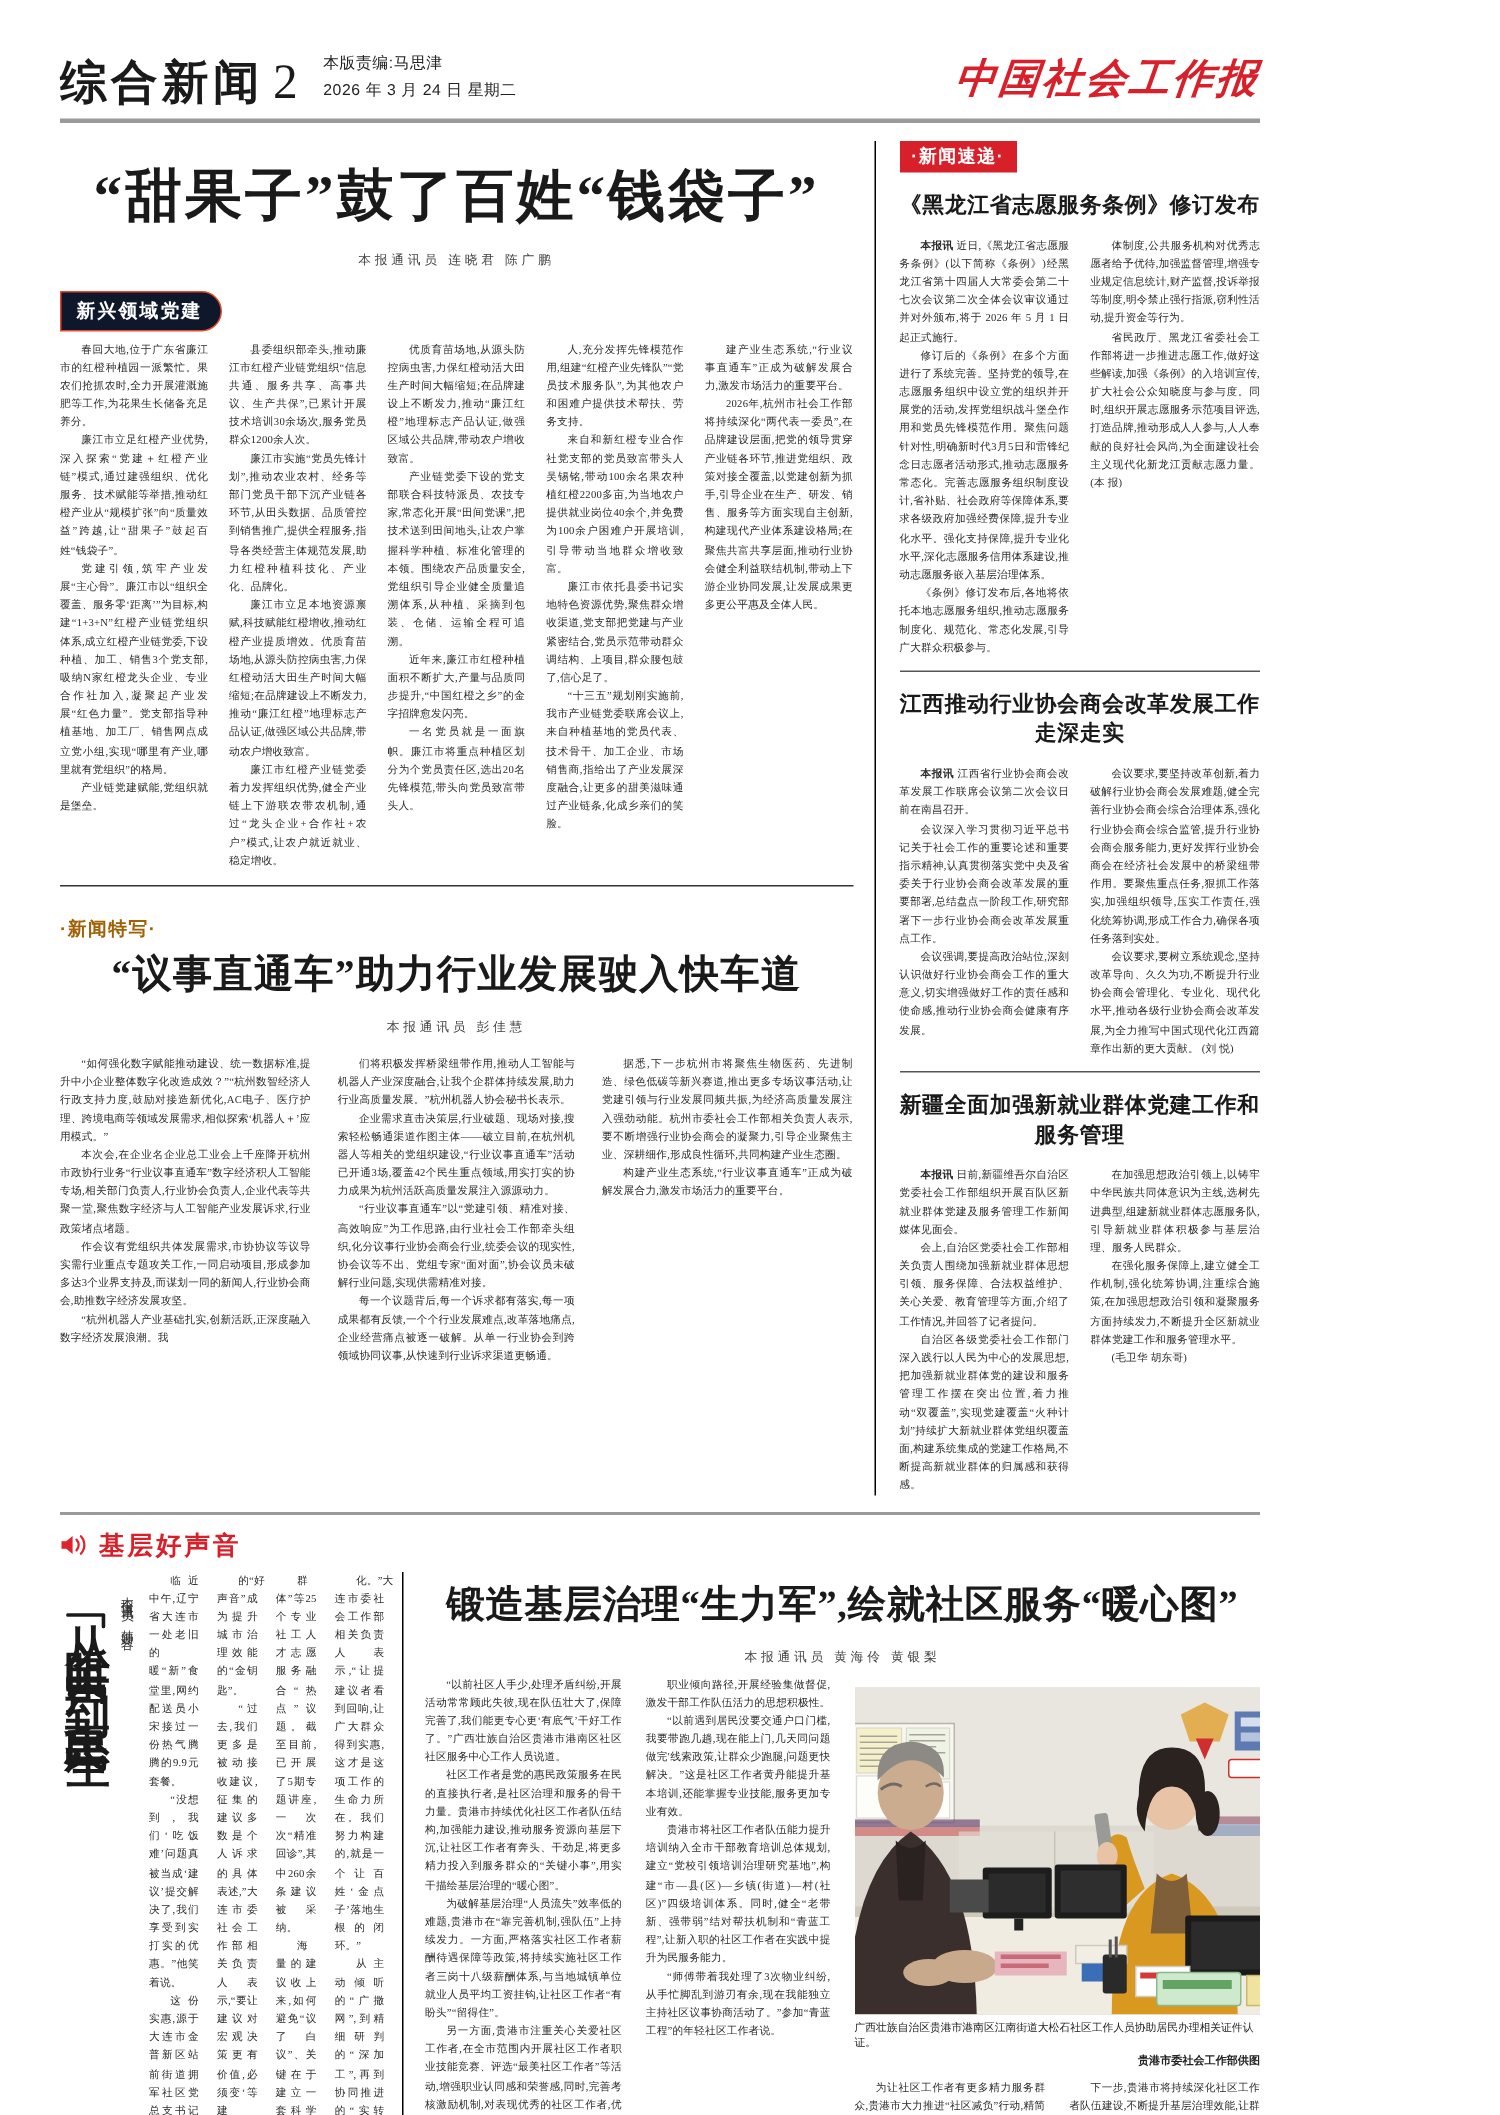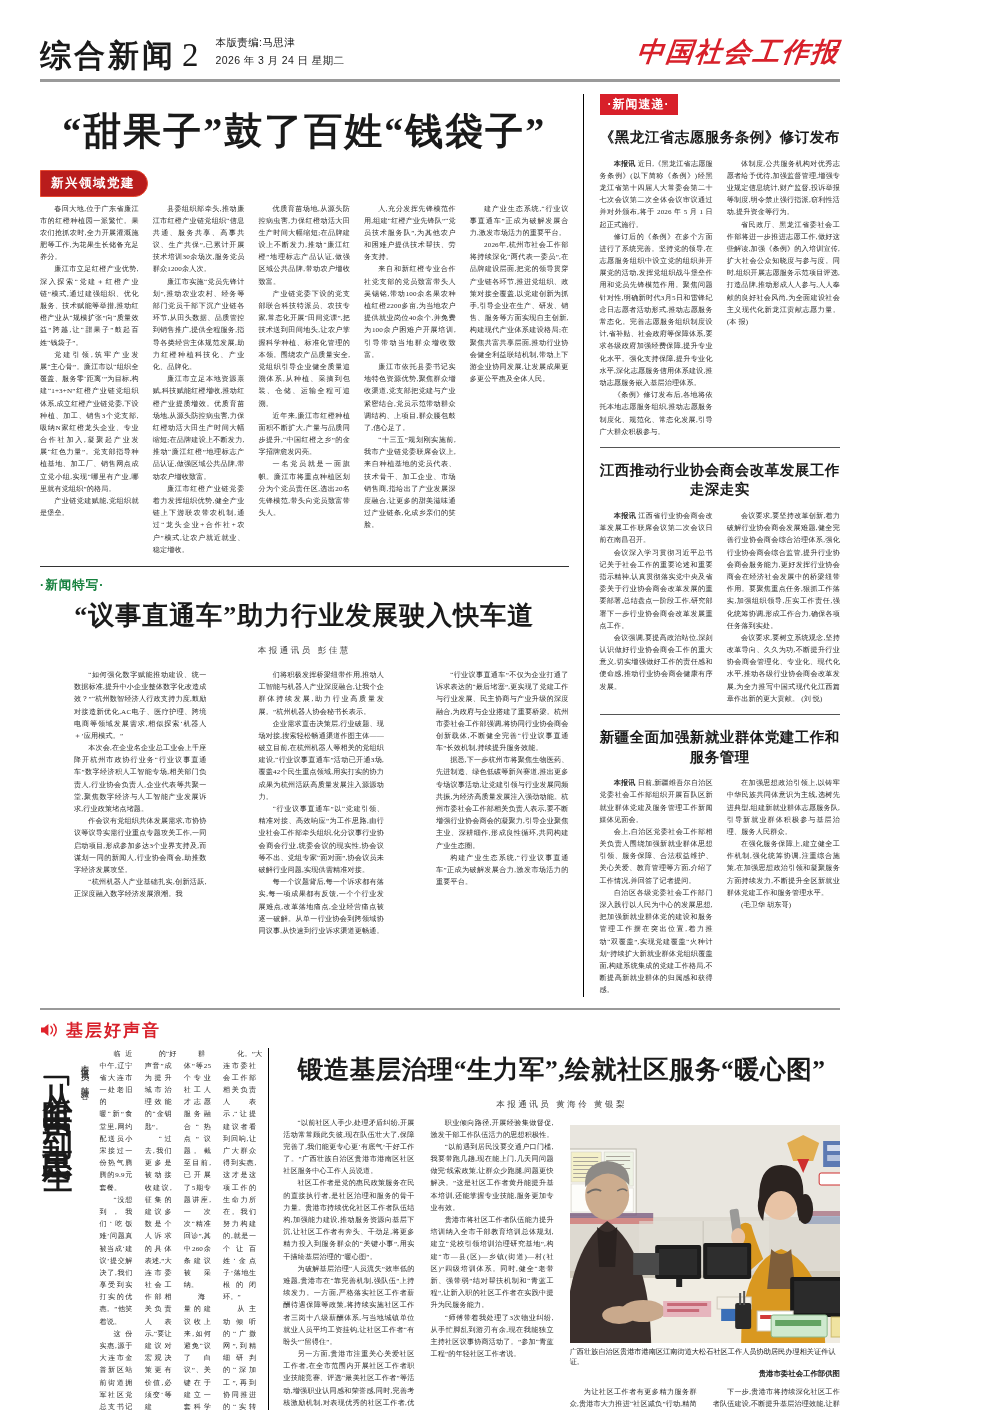--- a/index.html
+++ b/index.html
@@ -41,41 +41,41 @@
   .top-zone { display: flex; margin-top: 12px; }
   .top-main { width: 625px; padding-right: 14px; }
   .top-side { width: 295px; padding-left: 16px; border-left: 1px solid #000; }
 
   .headline-1 { text-align: center; font-size: 38px; font-weight: bold;
                 letter-spacing: 2px; line-height: 1.25; margin: 14px 0 0;
                 font-family: "Liberation Serif", serif; }
   .byline { text-align: center; font-size: 8.5px; color: #444; margin-top: 12px;
             letter-spacing: 2.5px; font-family: "Liberation Sans", sans-serif; }
 
-  .tag-pill { display: inline-block; background: #b91c1c; color: #fff;
+  .tag-pill { display: inline-block; background: #0f172a; color: #fff;
               font-family: "Liberation Sans", sans-serif; font-weight: bold;
               font-size: 12.5px; letter-spacing: 1.5px; padding: 4px 12px 4px 10px;
               border-radius: 0 14px 14px 0; border: 1.5px solid #e8492e; }
   .tag-row { margin: 14px 0 6px; }
 
   .cols5 { display: flex; gap: 0; margin-top: 2px; }
   .cols5 > div { padding: 0 7px; }
   .cols5 > div:first-child { padding-left: 0; }
   .cols5 > div:last-child { padding-right: 0; }
   .c5 { width: 20%; }
 
   
   .rule-mid { height: 1px; background: #333; margin: 10px 0 0; }
-  .sec-label { color: #15803d; font-family: "Liberation Sans", sans-serif;
+  .sec-label { color: #a16207; font-family: "Liberation Sans", sans-serif;
                font-weight: bold; font-size: 12.5px; letter-spacing: 1px;
-               margin: 10px 0 2px; }
+               margin: 20px 0 2px; }
   .headline-2 { text-align: center; font-size: 26px; font-weight: bold;
                 letter-spacing: 1px; margin: 4px 0 0; font-family: "Liberation Serif", serif; }
   .cols3 { display: flex; margin-top: 12px; }
-  .cols3 > div { width: 33.33%; padding: 0 9px; margin-left: 34px; }
+  .cols3 > div { width: 33.33%; padding: 0 9px; }
   .cols3 > div:first-child { padding-left: 0; }
   .cols3 > div:last-child { padding-right: 0; }
 
   
   .badge-news { display: inline-block; background: #d8202a; color: #fff;
                 font-family: "Liberation Sans", sans-serif; font-weight: bold;
                 font-size: 12px; letter-spacing: 1px; padding: 2px 8px; }
   .headline-s { text-align: center; font-size: 14.5px; font-weight: bold;
                 line-height: 1.35; margin: 13px 0 10px; letter-spacing: .5px;
                 font-family: "Liberation Serif", serif; }
@@ -142,20 +142,21 @@
       <span class="mh-title">中国社会工作报</span>
     </div>
   </div>
   <div class="rule-thick"></div>
 
   <div class="top-zone">
 
     <div class="top-main">
 
       <h1 class="headline-1">“甜果子”鼓了百姓“钱袋子”</h1>
+      <div class="byline">本报通讯员  连晓君  陈广鹏</div>
 
       <div class="tag-row">
         <span class="tag-pill">新兴领域党建</span>
       </div>
 
       <div class="cols5">
         <div class="c5 col-text" id="tf0">
             <p>春回大地,位于广东省廉江市的红橙种植园一派繁忙。果农们抢抓农时,全力开展灌溉施肥等工作,为花果生长储备充足养分。</p>
             <p>廉江市立足红橙产业优势,深入探索“党建＋红橙产业链”模式,通过建强组织、优化服务、技术赋能等举措,推动红橙产业从“规模扩张”向“质量效益”跨越,让“甜果子”鼓起百姓“钱袋子”。</p>
             <p>党建引领,筑牢产业发展“主心骨”。廉江市以“组织全覆盖、服务零‘距离’”为目标,构建“1+3+N”红橙产业链党组织体系,成立红橙产业链党委,下设种植、加工、销售3个党支部,吸纳N家红橙龙头企业、专业合作社加入,凝聚起产业发展“红色力量”。党支部指导种植基地、加工厂、销售网点成立党小组,实现“哪里有产业,哪里就有党组织”的格局。</p>
@@ -198,21 +199,20 @@
             <p>作会议有党组织共体发展需求,市协协议等议导实需行业重点专题攻关工作,一同启动项目,形成参加多达3个业界支持及,而谋划一同的新闻人,行业协会商会,助推数字经济发展攻坚。</p>
             <p>“杭州机器人产业基础扎实,创新活跃,正深度融入数字经济发展浪潮。我</p>
           </div>
         <div class="col-text" id="f21">
             <p>们将积极发挥桥梁纽带作用,推动人工智能与机器人产业深度融合,让我个企群体持续发展,助力行业高质量发展。”杭州机器人协会秘书长表示。</p>
             <p>企业需求直击决策层,行业破题、现场对接,搜索轻松畅通渠道作图主体——破立目前,在杭州机器人等相关的党组织建设,“行业议事直通车”活动已开通3场,覆盖42个民生重点领域,用实打实的协力成果为杭州活跃高质量发展注入源源动力。</p>
             <p>“行业议事直通车”以“党建引领、精准对接、高效响应”为工作思路,由行业社会工作部牵头组织,化分议事行业协会商会行业,统委会议的现实性,协会议等不出、党组专家“面对面”,协会议员未破解行业问题,实现供需精准对接。</p>
             <p>每一个议题背后,每一个诉求都有落实,每一项成果都有反馈,一个个行业发展难点,改革落地痛点,企业经营痛点被逐一破解。从单一行业协会到跨领域协同议事,从快速到行业诉求渠道更畅通。</p>
           </div>
         <div class="col-text" id="f22">
-            <p>“行业议事直通车”不仅为企业打通了诉求表达的“最后堵塞”,更实现了党建工作与行业发展、民主协商与产业升级的深度融合,为政府与企业搭建了重要桥梁。杭州市委社会工作部强调,将协同行业协会商会创新载体,不断健全完善“行业议事直通车”长效机制,持续提升服务效能。</p>
             <p>据悉,下一步杭州市将聚焦生物医药、先进制造、绿色低碳等新兴赛道,推出更多专场议事活动,让党建引领与行业发展同频共振,为经济高质量发展注入强劲动能。杭州市委社会工作部相关负责人表示,要不断增强行业协会商会的凝聚力,引导企业聚焦主业、深耕细作,形成良性循环,共同构建产业生态圈。</p>
             <p>构建产业生态系统,“行业议事直通车”正成为破解发展合力,激发市场活力的重要平台。</p>
           </div>
       </div>
     </div>
 
     <div class="top-side">
       <div>
         <span class="badge-news">·新闻速递·</span>
       </div>

